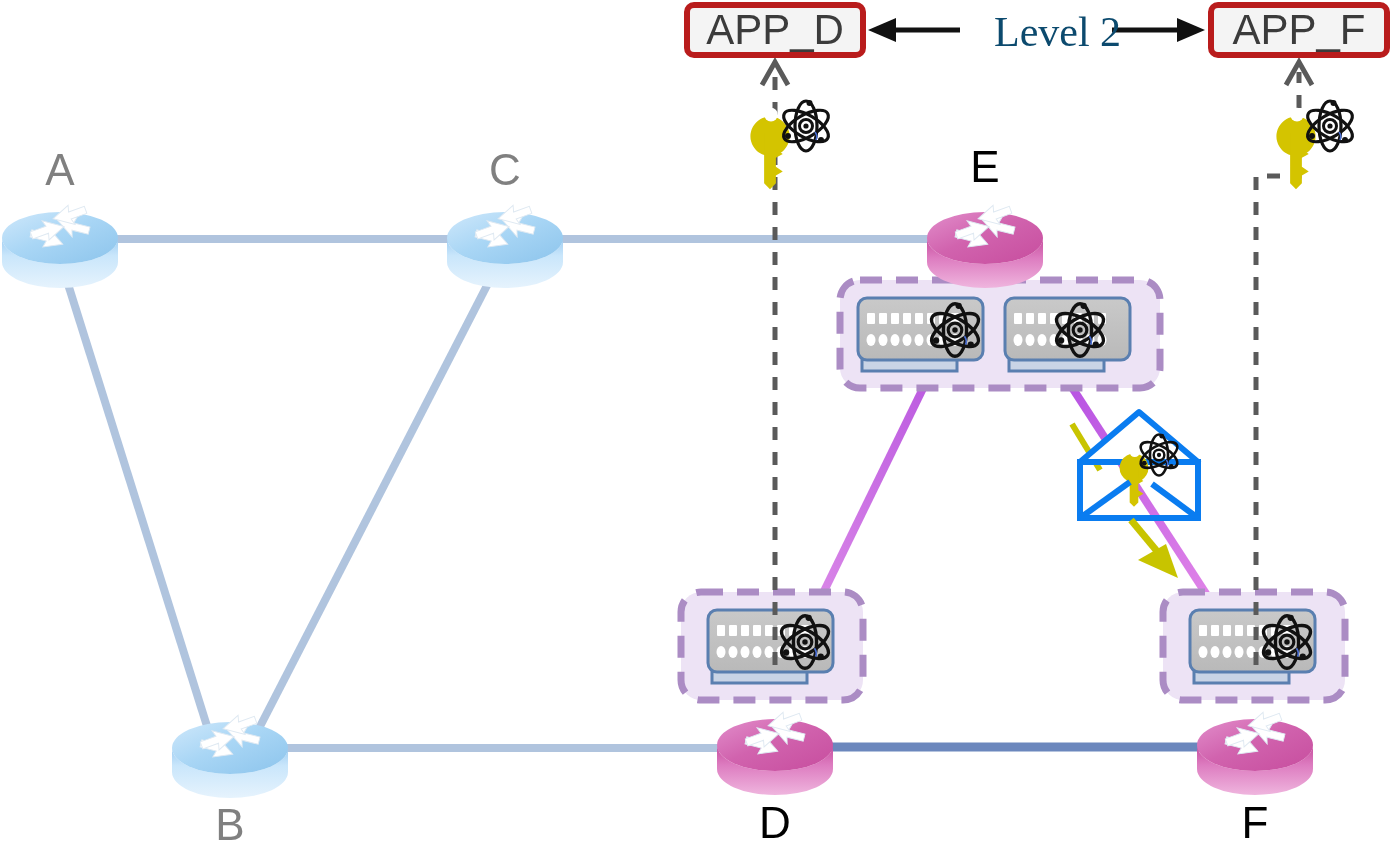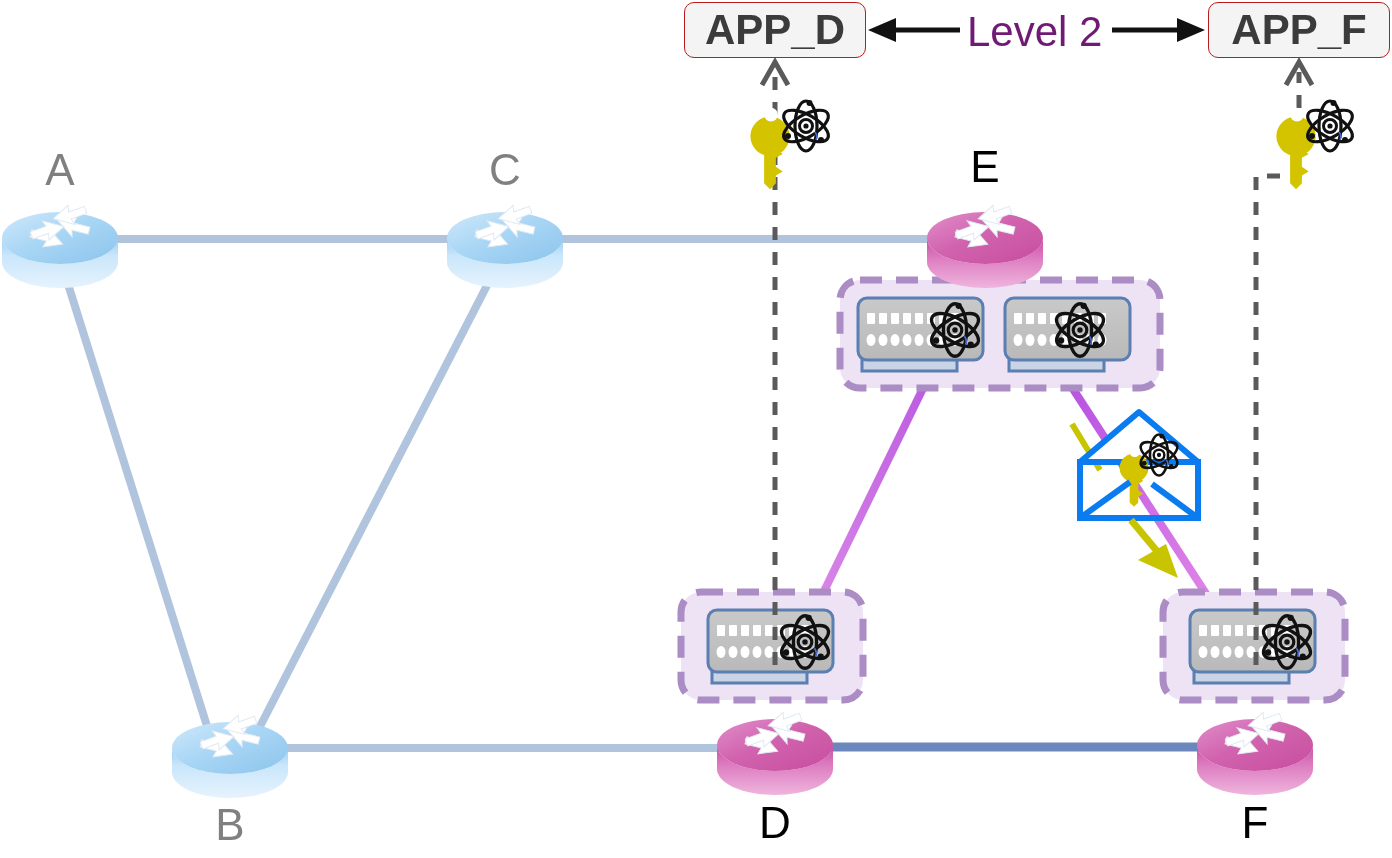--- a/index.html
+++ b/index.html
@@ -21,37 +21,37 @@
     position: absolute;
     left: 0;
     top: 0;
     width: 1392px;
     height: 858px;
   }
   .app-box {
     position: absolute;
     box-sizing: border-box;
     background: #f4f4f4;
-    border: 1px solid #b91c1c;
+    border: 6px solid #b91c1c;
     border-radius: 10px;
     display: flex;
     align-items: center;
     justify-content: center;
     color: #3b3b3b;
     font-size: 42px;
     letter-spacing: 0px;
     font-family: "Liberation Sans", sans-serif;
-    font-weight: bold;
   }
   .level-label {
     position: absolute;
-    color: #701a75;
+    color: #0c4a6e;
     font-size: 42px;
-    font-family: Liberation Sans, sans-serif;
+    font-family: Liberation Serif, serif;
     white-space: nowrap;
+    margin-left: 27px;
   }
   .node-label {
     position: absolute;
     font-size: 44px;
     font-family: "Liberation Sans", sans-serif;
     white-space: nowrap;
     text-align: center;
   }
   .node-label.gray { color: #808080; }
   .node-label.black { color: #000000; }

